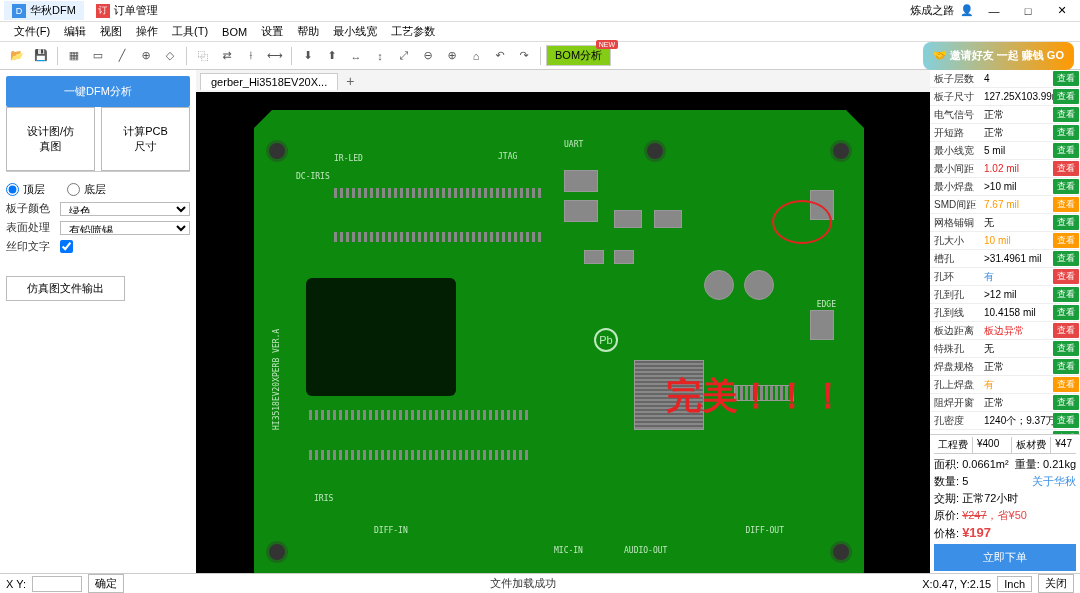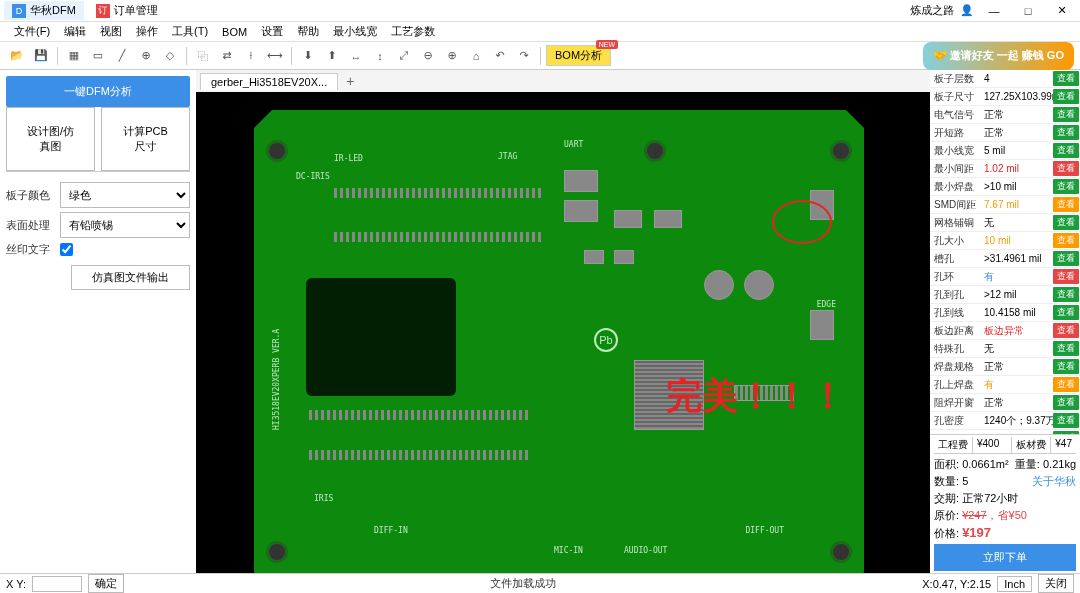--- a/index.html
+++ b/index.html
@@ -10,31 +10,31 @@
 .app-icon{width:14px;height:14px;display:inline-flex;align-items:center;justify-content:center;font-size:9px}
 .app-icon.blue{background:#3b8fe6;color:#fff}
 .app-icon.red{background:#e64545;color:#fff}
 .titlebar-right{margin-left:auto;display:flex;align-items:center;gap:6px}
 .win-btn{width:28px;height:18px;display:flex;align-items:center;justify-content:center;cursor:pointer}
 .menubar{height:20px;background:#fff;display:flex;align-items:center;padding:0 8px;gap:2px;border-bottom:1px solid #ddd}
 .menu-item{padding:2px 6px;cursor:pointer}
 .toolbar{height:28px;background:#fff;display:flex;align-items:center;padding:0 6px;gap:2px;border-bottom:1px solid #ccc}
 .tool-btn{width:22px;height:22px;display:flex;align-items:center;justify-content:center;cursor:pointer;color:#555}
 .tool-sep{width:1px;height:18px;background:#ccc;margin:0 3px}
-.bom-btn{padding:2px 8px;background:#fde047;border:1px solid #ccc;position:relative;cursor:pointer}
+.bom-btn{padding:2px 8px;background:#84cc16;border:1px solid #ccc;position:relative;cursor:pointer}
 .bom-btn::after{content:"NEW";position:absolute;top:-6px;right:-8px;background:#e64545;color:#fff;font-size:7px;padding:1px 3px;border-radius:2px}
 .promo{margin-left:auto;height:28px;padding:0 10px;background:linear-gradient(90deg,#85d0db,#ff9900);color:#fff;display:flex;align-items:center;font-weight:bold;border-radius:8px}
 .main{display:flex;height:503px}
 .left-panel{width:196px;background:#fff;padding:6px;display:flex;flex-direction:column;}
 .big-blue-btn{background:#3b8fe6;color:#fff;text-align:center;padding:8px;cursor:pointer;border-radius:2px}
 .btn-row{display:flex;gap:6px}
 .outline-btn{flex:1;border:1px solid #bbb;text-align:center;padding:16px;cursor:pointer;background:#fff}
 .form-row{display:flex;align-items:center;gap:6px;margin-top:4px}
 .form-label{width:48px;color:#333}
-.form-select{flex:1;border:1px solid #bbb;padding:1px 4px;background:#fff;height:26px}
+.form-select{flex:1;border:1px solid #bbb;padding:1px 4px;background:#fff;height:14px}
 .radio{display:flex;align-items:center;gap:4px;margin-right:16px}
 .radio input{margin:0}
 .center{flex:1;background:#000;position:relative;display:flex;flex-direction:column}
 .tab-strip{height:22px;background:#f4f4f4;display:flex;align-items:center;padding:0 4px}
 .file-tab{background:#fff;padding:2px 10px;border:1px solid #ccc;border-bottom:none;font-size:10px;display:flex;align-items:center;gap:4px}
 .plus-tab{padding:2px 8px;cursor:pointer;font-size:14px;color:#666}
 .pcb-view{flex:1;background:#000;position:relative;overflow:hidden}
 .pcb{position:absolute;left:58px;top:18px;width:610px;height:465px;background:#0d8a0d;border-radius:4px}
 .silk{position:absolute;color:#c0e8c0;font-size:8px;font-family:monospace}
 .hole{position:absolute;border:3px solid #1a6a1a;border-radius:50%;background:#333}
@@ -136,32 +136,42 @@
 <div class="main">
 
   <div class="left-panel">
     <div class="big-blue-btn">一键DFM分析</div>
     <div class="btn-row">
       <div class="outline-btn">设计图/仿真图</div>
       <div class="outline-btn">计算PCB尺寸</div>
     </div>
     <div style="border-top:1px solid #ccc;padding-top:6px">
       <div class="form-row">
+        <label class="radio">
+            <input type="radio" checked="" style="">
+            <span>顶层</span>
+          </label>
+        <label class="radio">
+            <input type="radio" style="">
+            <span>底层</span>
+          </label>
+      </div>
+      <div class="form-row">
         <span class="form-label">板子颜色</span>
         <select class="form-select"><option>绿色</option></select>
       </div>
       <div class="form-row">
         <span class="form-label">表面处理</span>
         <select class="form-select"><option>有铅喷锡</option></select>
       </div>
       <div class="form-row">
         <span class="form-label">丝印文字</span>
         <input type="checkbox" checked="" style="">
       </div>
-      <div class="form-row" style="justify-content:flex-end;margin-top:8px">
+      <div class="form-row" style="justify-content:flex-start;margin-top:22px">
         <div class="outline-btn" style="flex:0 0 auto;padding:4px 20px">仿真图文件输出</div>
       </div>
     </div>
   </div>
 
   <div class="center">
     <div class="tab-strip">
       <div class="file-tab">
         <span>gerber_Hi3518EV20X...</span>
       </div>

